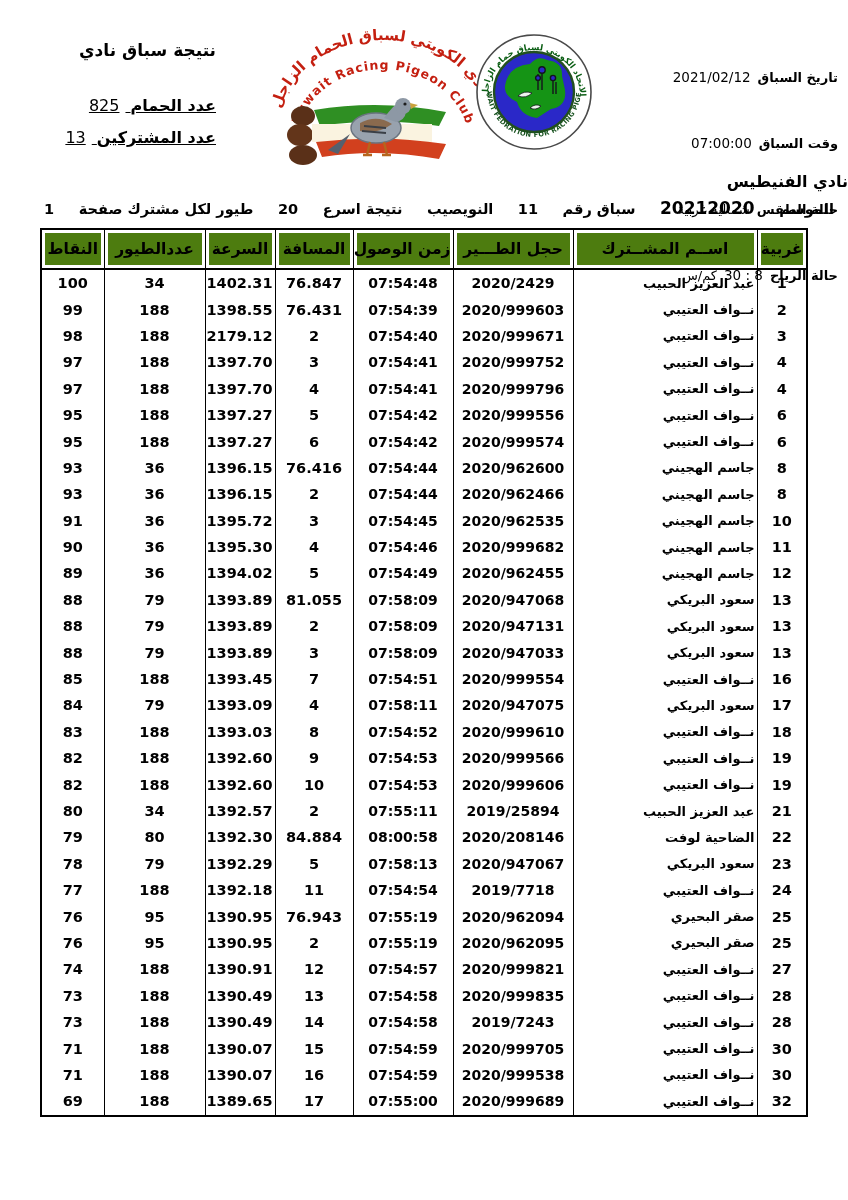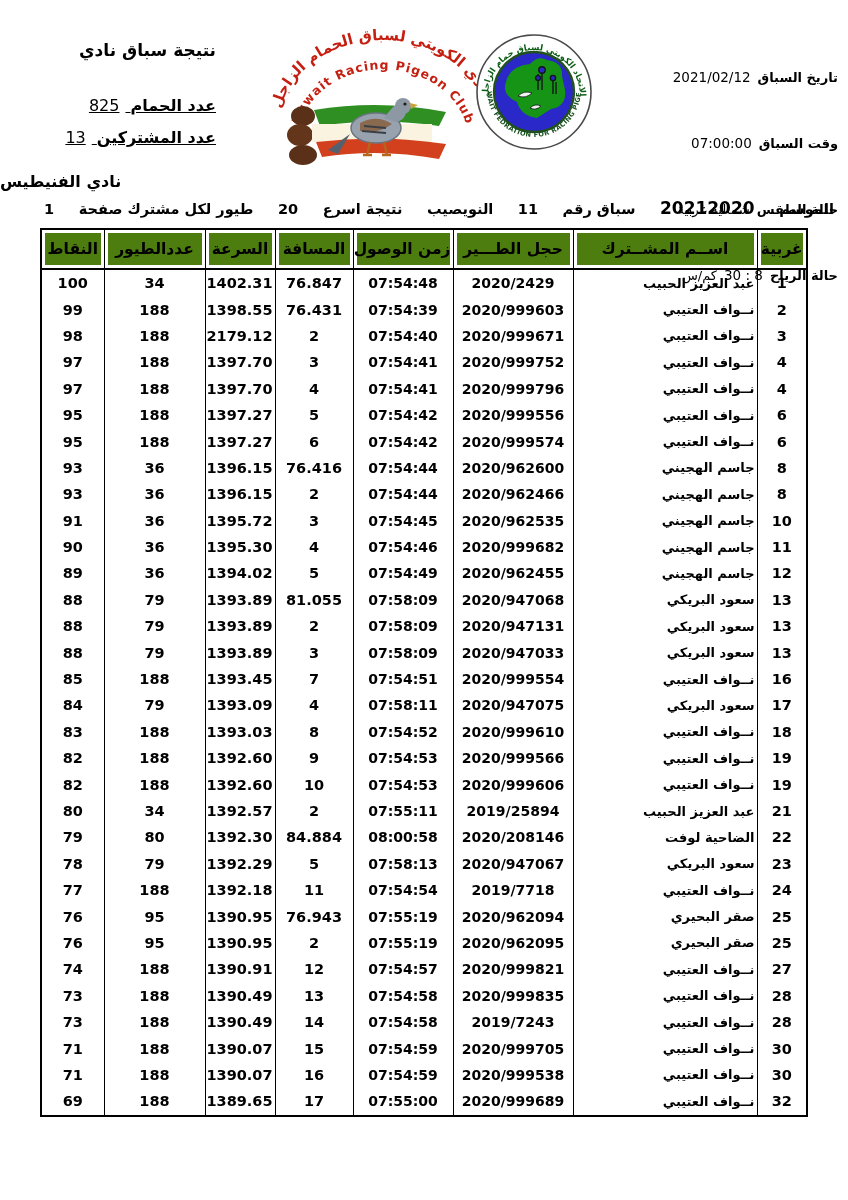--- a/index.html
+++ b/index.html
@@ -23,21 +23,21 @@
 
   
   .club-logo{position:absolute;top:18px;left:266px;width:234px;height:152px;}
   .fed-logo{position:absolute;top:26px;left:474px;width:120px;height:132px;}
   .club-ar{font-size:15px;font-weight:bold;fill:#c41f10;}
   .club-en{font-size:12.5px;font-weight:bold;fill:#c41f10;letter-spacing:1px;}
   .fed-ar{font-size:8.5px;font-weight:bold;fill:#0b5e14;}
   .fed-en{font-size:6.6px;font-weight:bold;fill:#14501c;letter-spacing:.4px;}
 
   
-  .subtitle{position:absolute;top:172px;left:0;right:0;text-align:left;font-weight:bold;font-size:16px;}
+  .subtitle{position:absolute;top:172px;left:0;right:0;text-align:right;font-weight:bold;font-size:16px;}
   .season{position:absolute;top:198px;right:14px;left:44px;direction:rtl;display:flex;
           justify-content:space-between;align-items:baseline;font-weight:bold;font-size:14.5px;white-space:nowrap;}
   .season .big{font-size:17px;}
 
   
   table.results{position:absolute;top:228px;left:40px;width:766px;direction:rtl;
                 border-collapse:collapse;table-layout:fixed;border:2px solid #000;}
   .results th,.results td{border-left:1px solid #000;border-right:1px solid #000;
                 text-align:center;overflow:hidden;white-space:nowrap;padding:0 2px;}
   .results thead th{background:#4d7c0f;box-shadow:inset 0 0 0 3px #ffffff;

